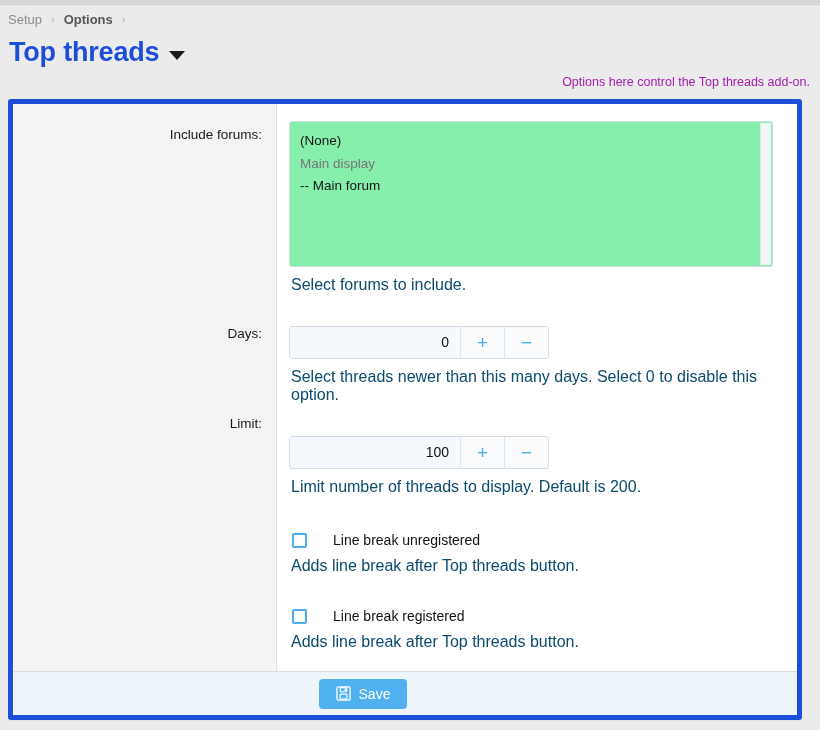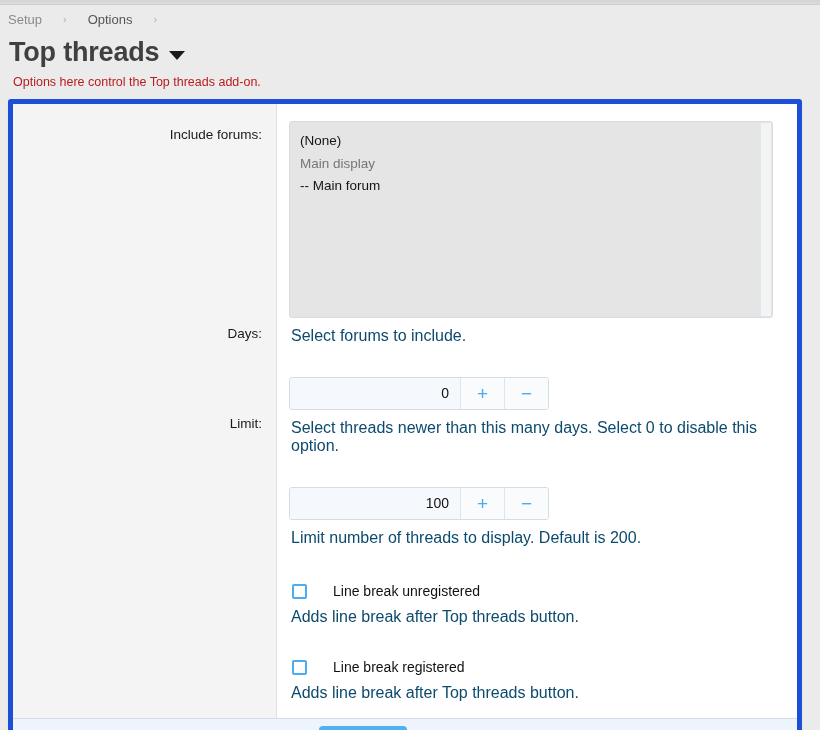--- a/index.html
+++ b/index.html
@@ -40,58 +40,59 @@
   }
 
   
   .breadcrumb {
     display: flex;
     align-items: center;
     height: 28px;
     padding: 0 0 0 8px;
     font-size: 13px;
     color: #8a8a8a;
-    gap: 12px;
+    gap: 0;
   }
   .crumb { color: #8a8a8a; text-decoration: none; }
-  .crumb.active { color: #555; font-weight: normal; }
+  .crumb.active { color: #555; font-weight: bold; }
   .crumb-sep {
     color: #b0b0b0;
     font-size: 11px;
     padding: 0 9px;
     line-height: 1;
   }
 
   
   .title-row {
     display: flex;
     align-items: center;
     padding: 2px 0 0 9px;
     gap: 10px;
   }
   .page-title {
     font-size: 27px;
     font-weight: bold;
-    color: #404040;
+    color: #1d4ed8;
     letter-spacing: -0.2px;
     line-height: 34px;
   }
   .caret {
     width: 0; height: 0;
     border-left: 8px solid transparent;
     border-right: 8px solid transparent;
     border-top: 9px solid #1a1a1a;
     margin-top: 6px;
     cursor: pointer;
   }
 
   .page-desc {
     font-size: 12.5px;
-    color: #b91c1c;
-    padding: 6px 0 0 13px;
+    color: #a21caf;
+    padding: 6px 0 0 23px;
+    text-align: right;
   }
 
   
   .panel {
     position: absolute;
     top: 94px;
     left: 8px;
     width: 794px;
     background: #fff;
     border: 5px solid #1d4ed8;
@@ -125,24 +126,24 @@
     align-items: flex-start;
     justify-content: flex-end;
   }
   .label-cell span { display: block; }
 
   .row { padding: 0 12px 0 12px; }
 
   
   .multiselect {
     margin: 17px 12px 0 0;
-    height: 197px;
+    height: 146px;
     border: 1px solid #d4dde3;
     border-radius: 3px;
-    background: #e5e5e5;
+    background: #86efac;
     padding: 8px 10px 8px 10px;
     overflow-y: auto;
     position: relative;
   }
   .ms-option {
     font-size: 13.5px;
     line-height: 22.5px;
     color: #151515;
     cursor: pointer;
     white-space: nowrap;

